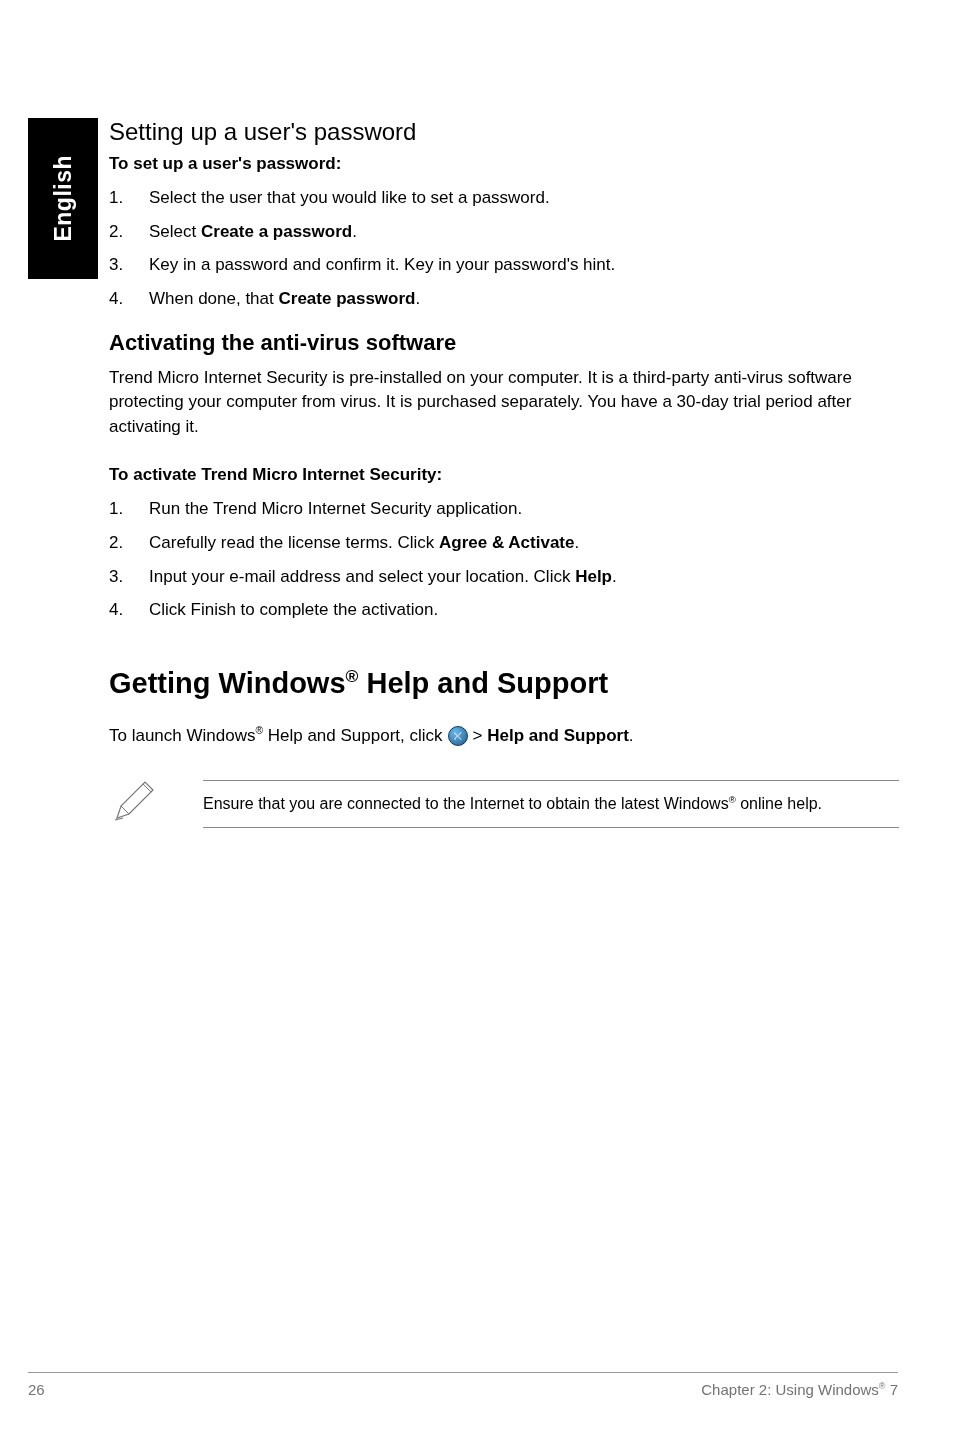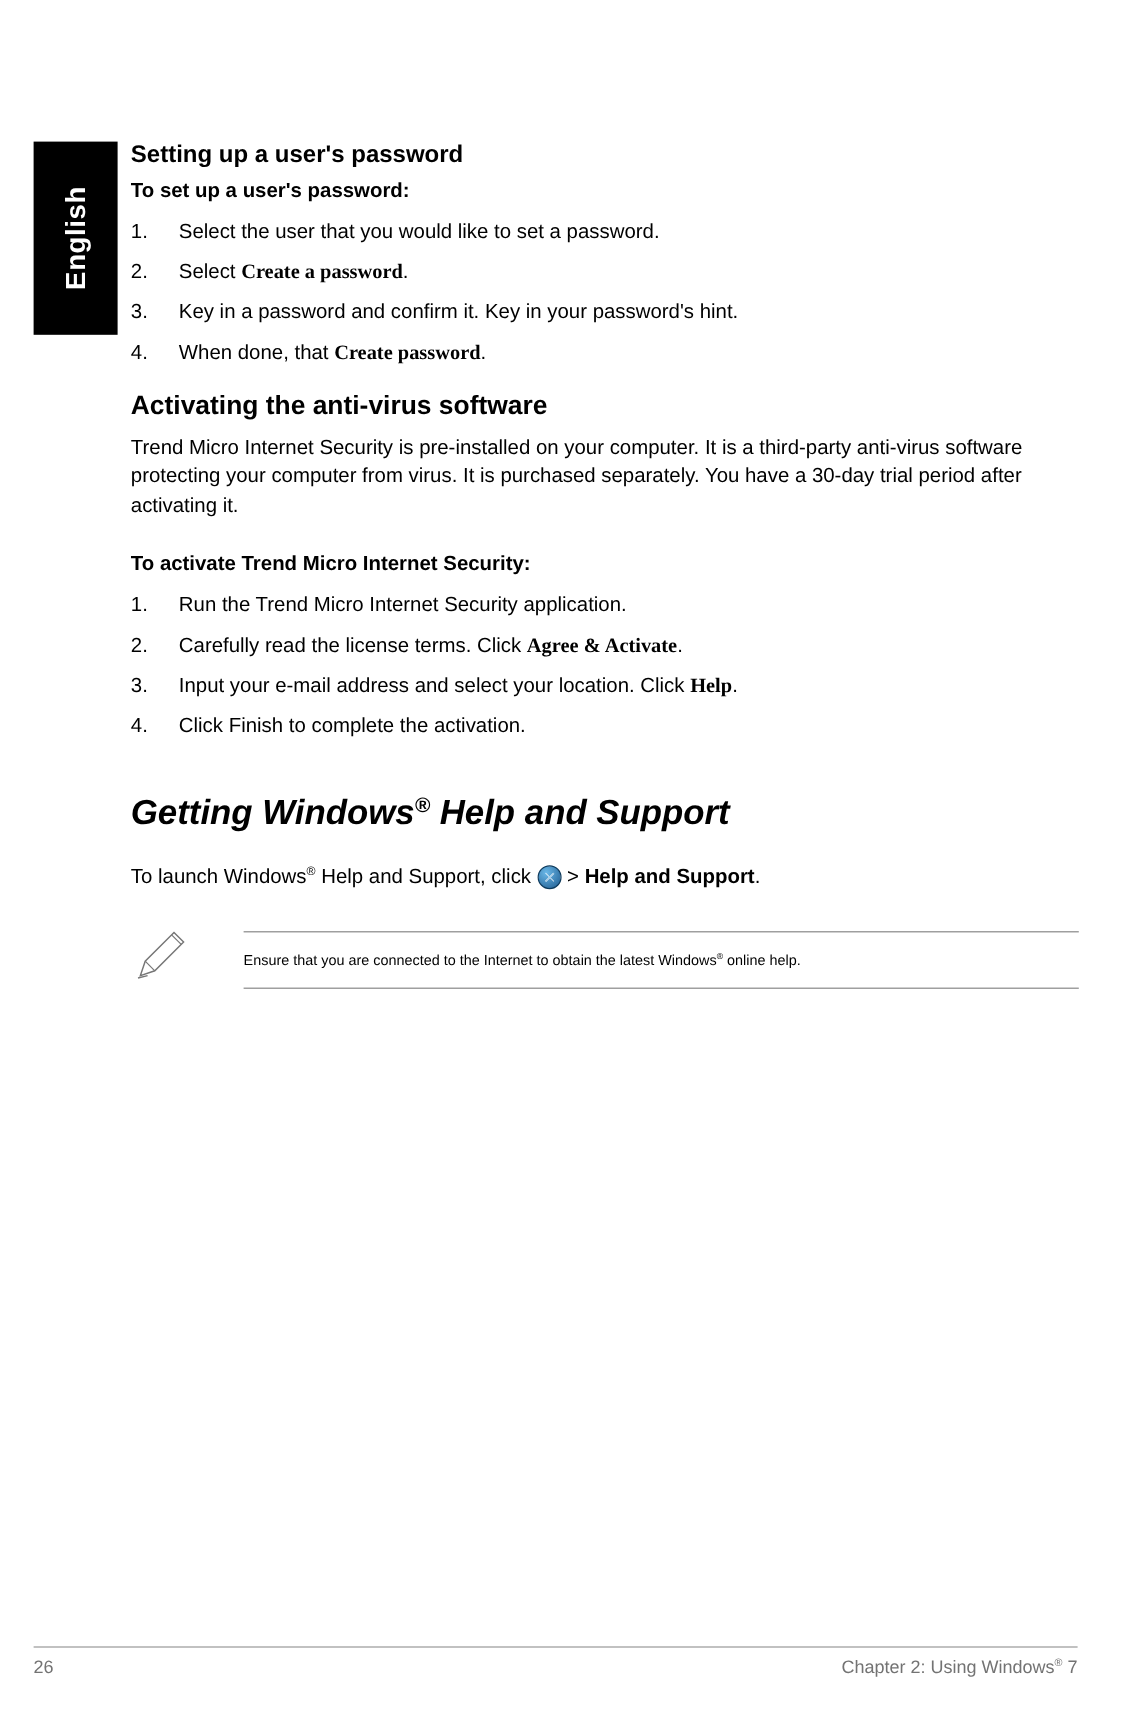--- a/index.html
+++ b/index.html
@@ -36,36 +36,35 @@
       letter-spacing: 0.5px;
       font-family: Arial, sans-serif;
     }
     .content {
       position: absolute;
       left: 109px;
       top: 118px;
       width: 790px;
     }
     .h3 {
-      font-size: 20px;
-      font-weight: bold;
+      font-size: 24px;
+      font-weight: normal;
       margin-bottom: 8px;
     }
     .h2-sub {
       font-size: 22px;
       font-weight: bold;
       margin-bottom: 10px;
       margin-top: 18px;
     }
     .h1 {
       font-size: 29px;
       font-weight: bold;
       margin-bottom: 12px;
       margin-top: 44px;
-      font-style: italic;
     }
     .bold-para {
       font-size: 17px;
       font-weight: bold;
       margin-bottom: 12px;
     }
     .para {
       font-size: 17px;
       line-height: 1.45;
       margin-bottom: 8px;
@@ -83,21 +82,20 @@
     }
     .list-num {
       width: 40px;
       flex-shrink: 0;
     }
     .list-text {
       flex: 1;
     }
     .list-text .b {
       font-weight: bold;
-      font-family: Liberation Serif, serif;
     }
     sup {
       font-size: 0.6em;
       vertical-align: super;
       line-height: 0;
     }
     .spacer-para {
       margin-top: 26px;
     }
     .launch-line {
@@ -143,21 +141,21 @@
       width: 52px;
       flex-shrink: 0;
     }
     .note-text-wrap {
       flex: 1;
       border-top: 1px solid #888;
       border-bottom: 1px solid #888;
       padding: 14px 0;
     }
     .note-text {
-      font-size: 12px;
+      font-size: 16px;
       text-align: center;
     }
     .footer {
       position: absolute;
       bottom: 40px;
       left: 28px;
       right: 56px;
       border-top: 1px solid #999;
       padding-top: 8px;
       display: flex;

